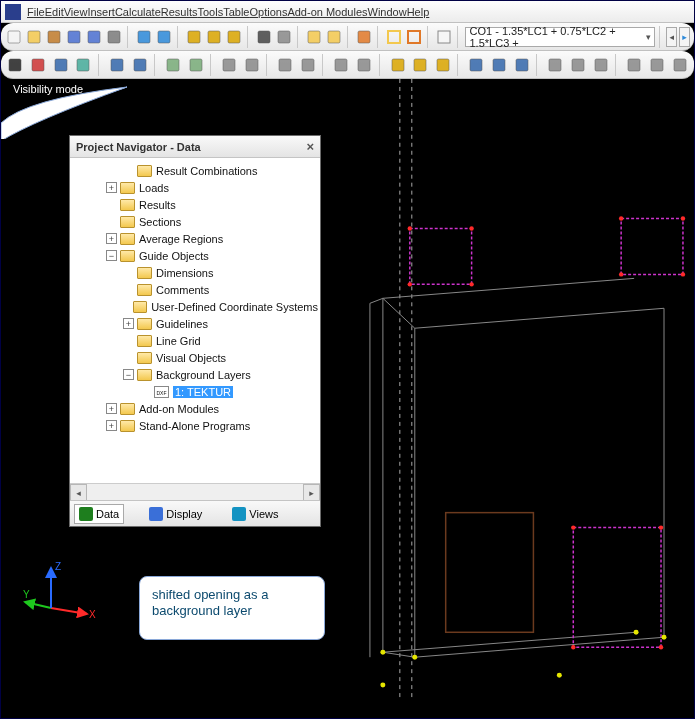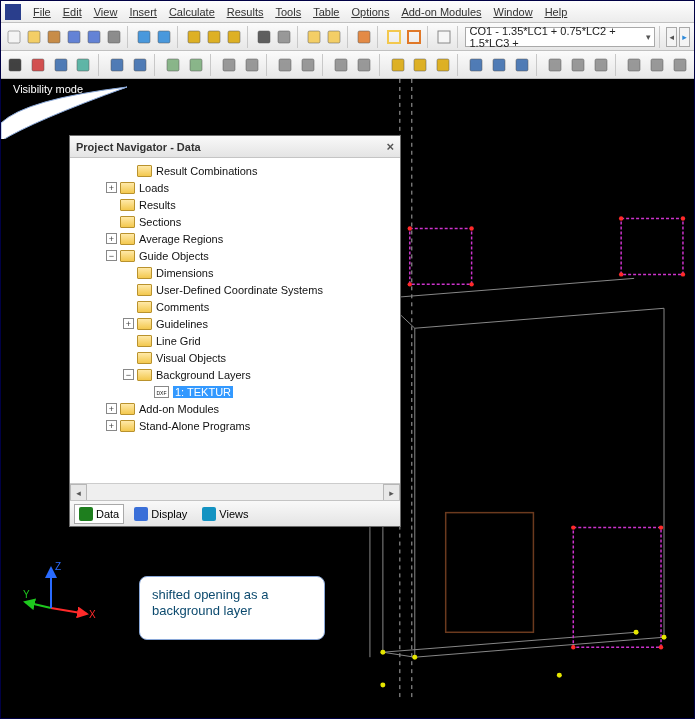--- a/index.html
+++ b/index.html
@@ -2,49 +2,49 @@
 <html><head>
 <meta charset="utf-8">
 <style>
   * { box-sizing: border-box; font-family: "Segoe UI", Tahoma, sans-serif; }
   html,body { margin:0; padding:0; width:695px; height:719px; overflow:hidden; background:#000; }
   .app { position:relative; width:695px; height:719px; border:1px solid #004; }
 
   
   .menubar { height:22px; background:linear-gradient(#fdfdfd,#ececec); border-bottom:1px solid #c0c0c0; display:flex; align-items:center; padding:0 4px; font-size:11px; color:#333; }
   .menubar .logo { width:16px;height:16px;background:#2a3e8c;margin-right:6px; display:inline-block;}
-  .menubar span.m { margin:0 6px; text-decoration:underline; text-decoration-color:#333; text-underline-offset:1px; cursor:default;}
+  .menubar span.m { margin:0 0; text-decoration:underline; text-decoration-color:#333; text-underline-offset:1px; cursor:default;}
   .menubar span.m::first-letter { text-decoration:underline; }
 
   
-  .toolbar { height:28px; background:linear-gradient(#fbfbfb,#e7e7e7); border-bottom:1px solid #c0c0c0; display:flex; align-items:center; padding:0 4px; gap:2px; overflow:hidden;}
+  .toolbar { height:28px; background:linear-gradient(#fbfbfb,#e7e7e7); border-bottom:1px solid #c0c0c0; display:flex; align-items:center; padding:0 4px; gap:2px; overflow:hidden;border-radius:12px;}
   .tb-btn { width:22px; height:22px; border:1px solid transparent; display:flex; align-items:center; justify-content:center; font-size:13px; border-radius:2px; }
   .tb-sep { width:5px; height:22px; border-left:1px solid #c8c8c8; margin:0 2px;}
   .combo { height:20px; min-width:190px; border:1px solid #a9a9a9; background:#fff; font-size:11px; padding:1px 14px 1px 4px; display:flex; align-items:center; position:relative; color:#222;}
   .combo::after { content:"▾"; position:absolute; right:3px; font-size:9px; color:#555;}
   .nav-arr { width:14px;height:20px;border:1px solid #a9a9a9;background:#f4f4f4;font-size:9px;display:flex;align-items:center;justify-content:center;color:#555;}
 
   
   .vis-mode { position:absolute; left:12px; top:82px; color:#fff; font-size:11px; text-shadow:0 0 2px #000;}
 
   
-  .panel { position:absolute; left:68px; top:134px; width:332px; height:392px; background:#fff; border:1px solid #6c6c6c; box-shadow:2px 2px 4px rgba(0,0,0,.15); display:flex; flex-direction:column;}
+  .panel { position:absolute; left:68px; top:134px; width:252px; height:392px; background:#fff; border:1px solid #6c6c6c; box-shadow:2px 2px 4px rgba(0,0,0,.15); display:flex; flex-direction:column;}
   .panel-title { height:22px; background:linear-gradient(#f9f9f9,#e4e4e4); border-bottom:1px solid #c4c4c4; display:flex; align-items:center; padding:0 6px; font-size:11px; font-weight:bold; color:#333;}
   .panel-title .x { margin-left:auto; font-size:13px; color:#555; cursor:pointer;}
   .tree { flex:1; overflow:auto; padding:4px 2px 12px 2px; font-size:11px; color:#111;}
   .tree .row { display:flex; align-items:center; height:17px; white-space:nowrap;}
   .tree .ind { display:inline-block; width:17px; height:17px;}
   .tree .exp { width:11px;height:11px;border:1px solid #888;font-size:9px;line-height:8px;text-align:center;margin-right:3px;color:#444;display:inline-flex;align-items:center;justify-content:center;}
   .tree .fld { width:15px;height:12px;background:linear-gradient(#ffe9a8,#f3c84e);border:1px solid #b9922d;border-radius:1px;margin-right:4px;}
   .tree .dxf { width:15px;height:12px;background:#fff;border:1px solid #888;font-size:5px;line-height:12px;text-align:center;margin-right:4px;}
   .tree .sel { background:#3399ff; color:#fff; padding:0 2px;}
   .hscroll { height:17px; border-top:1px solid #ccc; background:#f2f2f2; display:flex;}
   .hscroll .ar{width:17px;height:17px;border:1px solid #b7b7b7;background:#e8e8e8;font-size:9px;display:flex;align-items:center;justify-content:center;color:#555;}
   .hscroll .tr{flex:1;background:#efefef;}
-  .panel-tabs { height:26px; background:linear-gradient(#f9f9f9,#e4e4e4); border-top:1px solid #c4c4c4; display:flex; align-items:center; padding:0 4px; gap:5px; font-size:11px;}
+  .panel-tabs { height:26px; background:linear-gradient(#f9f9f9,#e4e4e4); border-top:1px solid #c4c4c4; display:flex; align-items:center; padding:0 4px; gap:20px; font-size:11px;}
   .ptab { display:flex; align-items:center; gap:3px; padding:2px 4px; border:1px solid transparent;}
   .ptab.active { border:1px solid #a9a9a9; background:#fff;}
   .ptab .ic { width:14px;height:14px;display:inline-block;}
 
   
   .callout { position:absolute; left:138px; top:575px; width:186px; height:64px; background:#fff; border:1px solid #8aa8d8; border-radius:8px; padding:10px 12px; font-size:13px; color:#0c4a6e; line-height:1.25;}
 
   
   .gizmo { position:absolute; left:22px; bottom:88px; width:70px; height:70px; }
   .gizmo svg { overflow:visible; }
@@ -447,29 +447,29 @@
           <span style="display:inline-block;width:14px"></span>
           <span class="fld"></span>
           <span>Dimensions</span>
         </div>
         <div class="row">
           <span class="ind"></span>
           <span class="ind"></span>
           <span class="ind"></span>
           <span style="display:inline-block;width:14px"></span>
           <span class="fld"></span>
+          <span>Comments</span>
+        </div>
+        <div class="row">
+          <span class="ind"></span>
+          <span class="ind"></span>
+          <span class="ind"></span>
+          <span style="display:inline-block;width:14px"></span>
+          <span class="fld"></span>
           <span>User-Defined Coordinate Systems</span>
-        </div>
-        <div class="row">
-          <span class="ind"></span>
-          <span class="ind"></span>
-          <span class="ind"></span>
-          <span style="display:inline-block;width:14px"></span>
-          <span class="fld"></span>
-          <span>Comments</span>
         </div>
         <div class="row">
           <span class="ind"></span>
           <span class="ind"></span>
           <span class="ind"></span>
           <span class="exp">+</span>
           <span class="fld"></span>
           <span>Guidelines</span>
         </div>
         <div class="row">

